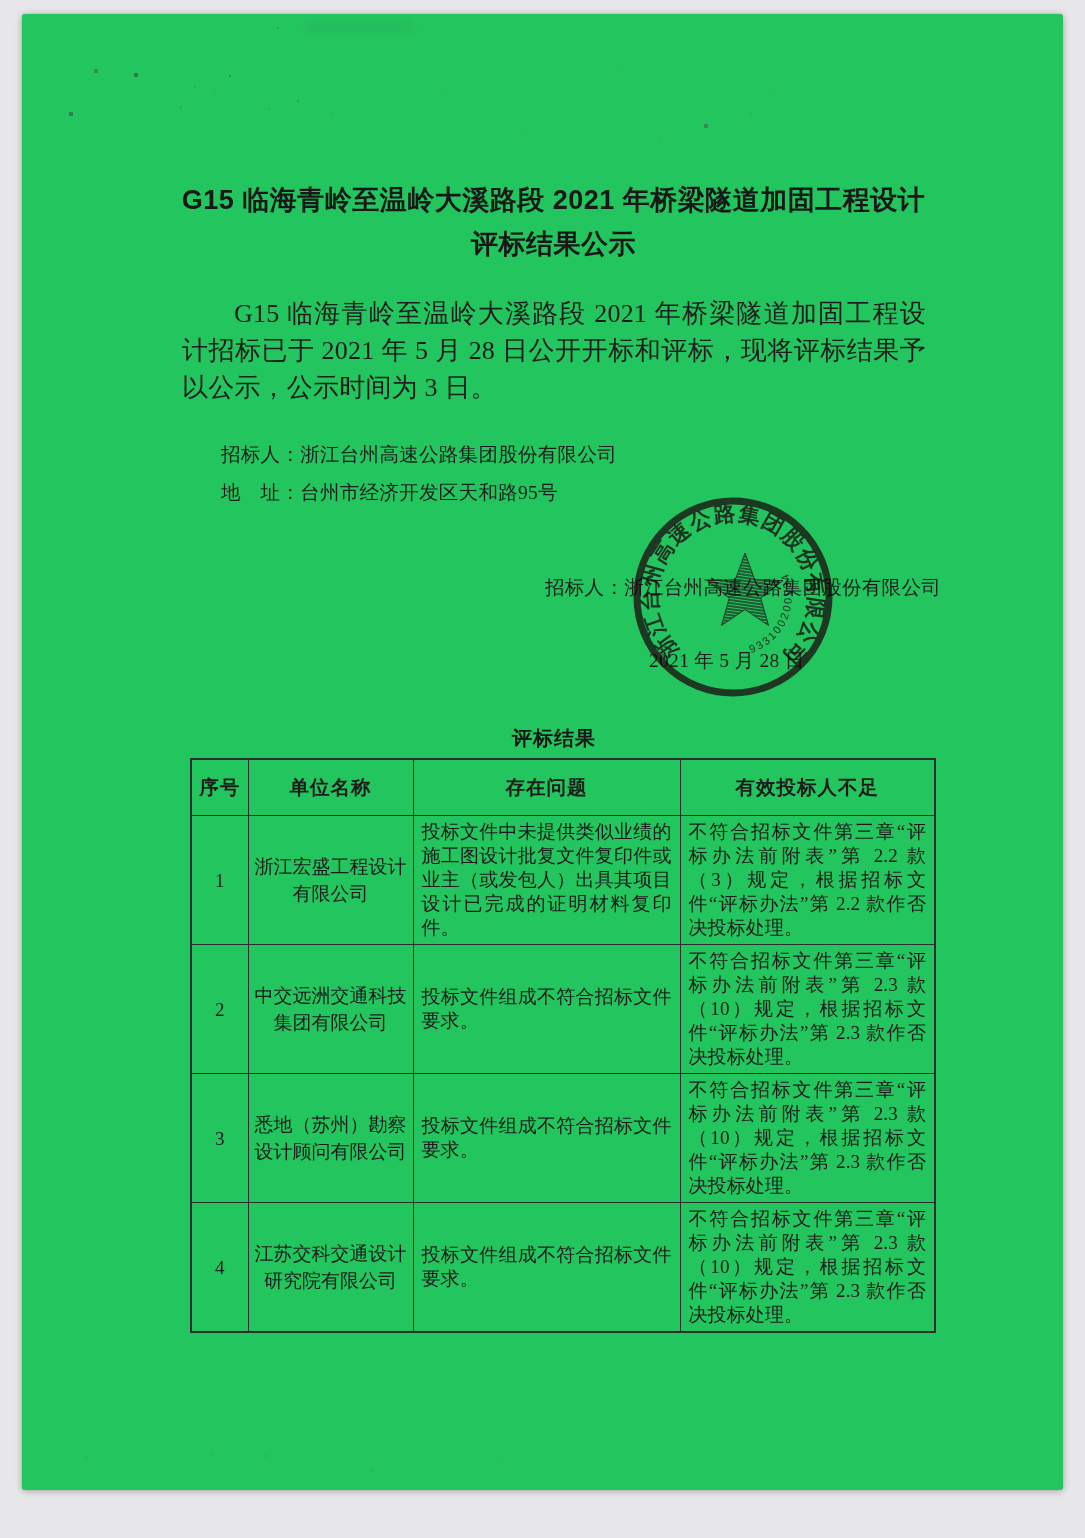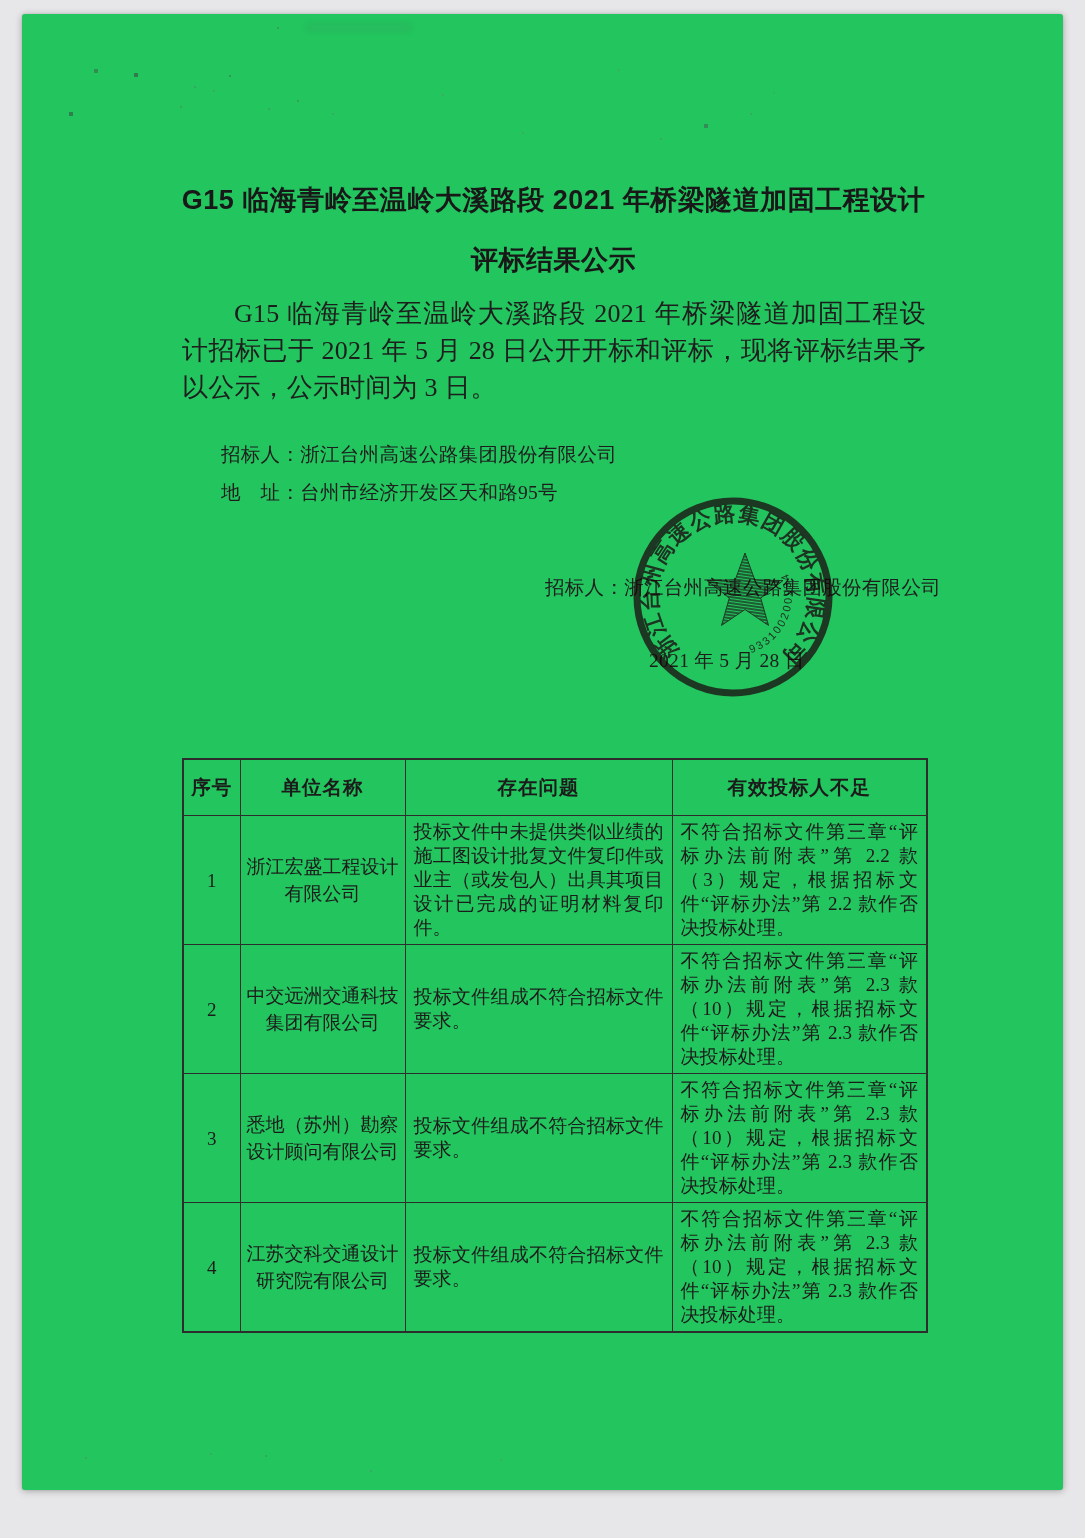--- a/index.html
+++ b/index.html
@@ -35,21 +35,21 @@
       63px 1443px 0 0 rgba(110,110,110,.35), 188px 1439px 0 0 rgba(110,110,110,.3),
       243px 1441px 0 0 rgba(100,100,100,.35), 348px 1456px 0 0 rgba(110,110,110,.3),
       478px 1445px 0 0 rgba(120,120,120,.3);
   }
   .title-line{
     position:absolute;left:150px;width:763px;text-align:center;
     font-family:"Liberation Sans","DejaVu Sans",sans-serif;
     font-weight:700;font-size:27px;color:#181818;letter-spacing:.5px;
   }
   #title1{top:168px;}
-  #title2{top:228px;}
+  #title2{top:212px;}
   .para{
     position:absolute;left:160px;width:744px;
     font-size:26px;line-height:37px;color:#1d1d1d;
     text-align:justify;text-indent:2em;letter-spacing:.2px;
   }
   #para1{top:281px;}
   #para2{top:355px;}
   .info{
     position:absolute;left:199px;top:422px;
     font-size:19.5px;line-height:37.5px;color:#1d1d1d;letter-spacing:.3px;
@@ -64,21 +64,21 @@
   }
   .stamp{
     position:absolute;left:601px;top:473px;width:220px;height:220px;
     mix-blend-mode:multiply;opacity:.92;filter:blur(.35px);z-index:3;
   }
   .tbl-caption{
     position:absolute;left:160px;top:711px;width:744px;text-align:center;
     font-weight:700;font-size:20px;color:#161616;letter-spacing:1px;
   }
   table.result{
-    position:absolute;left:160px;top:744px;width:744px;
+    position:absolute;left:168px;top:744px;width:744px;
     border-collapse:collapse;table-layout:fixed;
     font-size:19px;color:#1b1b1b;
     border:2.4px solid #2d2d2d;
   }
   table.result th, table.result td{border:1.6px solid #2d2d2d;}
   table.result th{
     height:53px;font-weight:700;font-size:19.5px;text-align:center;
     vertical-align:middle;letter-spacing:1px;
   }
   td.c{text-align:center;vertical-align:middle;line-height:27px;padding:2px 4px;}
@@ -116,20 +116,21 @@
     <circle cx="110" cy="110" r="96" fill="none" stroke="#d5384e" stroke-width="7"></circle>
     <polygon points="122,66 131.7,92.7 160,93.6 137.7,111.1 145.5,138.4 122,122.5 98.5,138.4 106.3,111.1 84,93.6 112.3,92.7" fill="url(#hatch)" stroke="#d5384e" stroke-width="1"></polygon>
     <text font-size="21.5" font-weight="700" fill="#d0324a" letter-spacing="1.4" font-family="Liberation Sans, DejaVu Sans, sans-serif">
       <textPath href="#arcPath" xlink:href="#arcPath">浙江台州高速公路集团股份有限公司</textPath>
     </text>
     <text font-size="11" fill="#d0324a" letter-spacing="2.2" font-family="Liberation Sans, DejaVu Sans, sans-serif">
       <textPath href="#serialPath" xlink:href="#serialPath">933100200934</textPath>
     </text>
   </svg>
 
+  <div class="tbl-caption">评标结果</div>
 
   <table class="result">
     <colgroup>
       <col style="width:57px">
         <col style="width:165px">
         <col style="width:267px">
         <col style="width:255px">
     </colgroup>
     <tbody>
         <tr>

